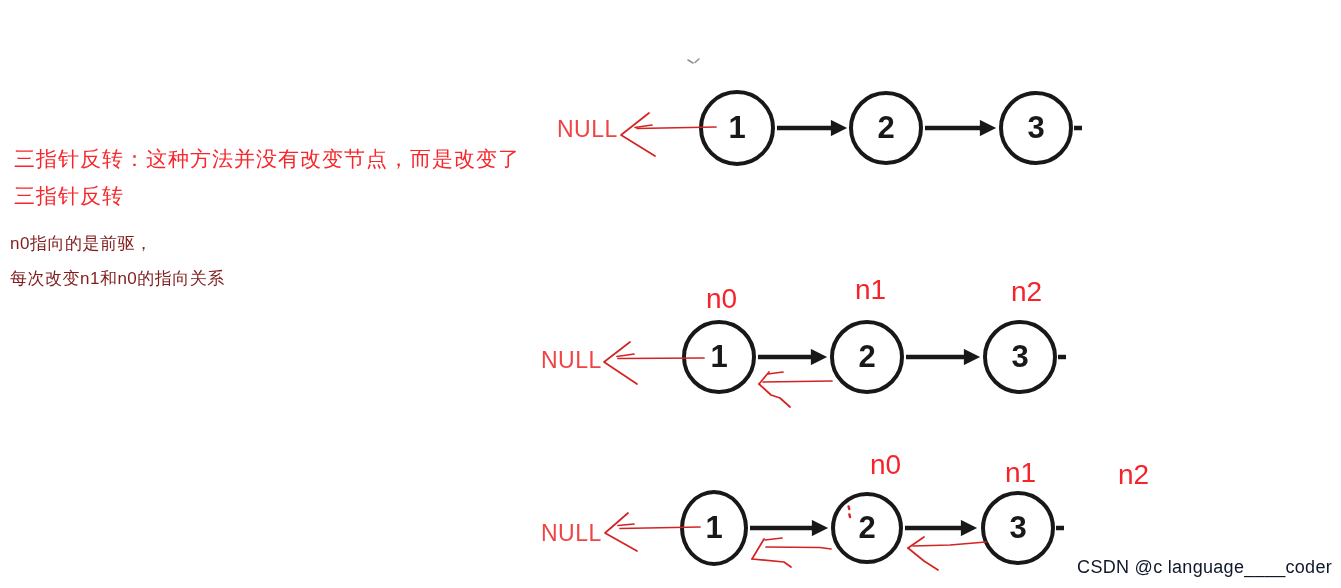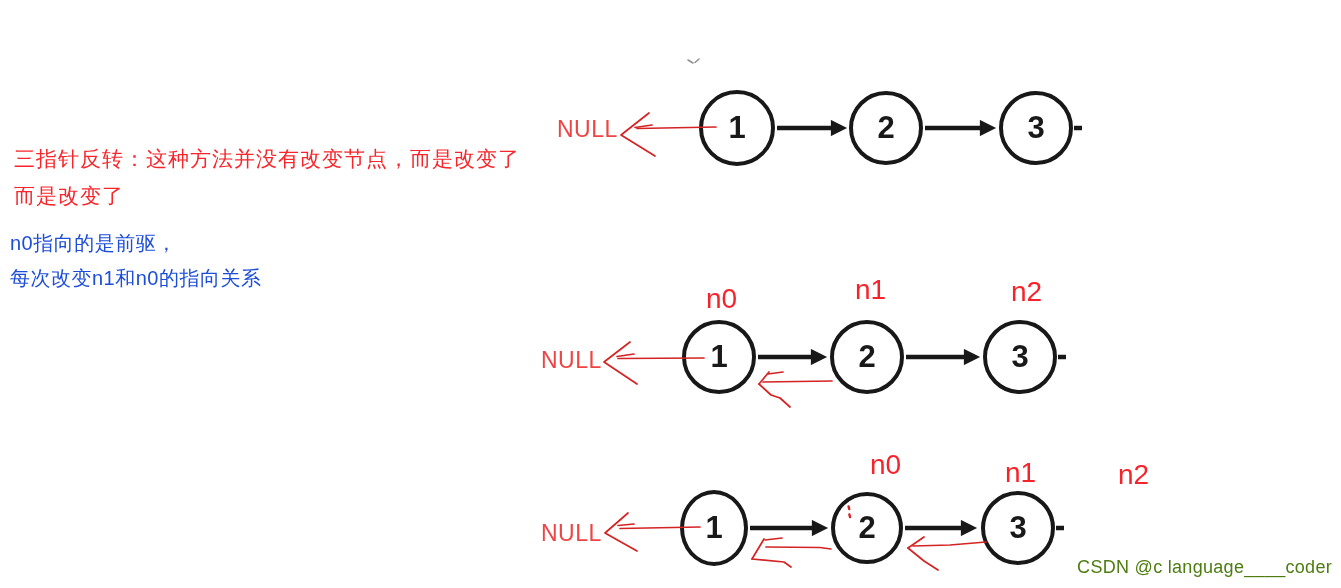--- a/index.html
+++ b/index.html
@@ -10,21 +10,21 @@
   }
   .abs{position:absolute;}
   
   .annotation-title{
     left:14px;top:140px;
     color:#f8262b;font-size:21px;line-height:37px;letter-spacing:1px;
     white-space:nowrap;
   }
   .annotation-body{
     left:10px;top:226px;
-    color:#1d4ed8;font-size:20px;line-height:35px;letter-spacing:0.5px;
+    color:#7f1d1d;font-size:17px;line-height:35px;letter-spacing:0.5px;
     white-space:nowrap;
   }
   
   .node{
     position:absolute;box-sizing:border-box;
     border:4px solid #181818;border-radius:50%;
     background:#ffffff;
     display:flex;align-items:center;justify-content:center;
     font-size:31px;font-weight:bold;color:#191919;
   }
@@ -32,34 +32,34 @@
   .null-label{
     position:absolute;color:#ef4444;font-size:23px;letter-spacing:0.5px;
     white-space:nowrap;
   }
   .ptr-label{
     position:absolute;color:#f5232a;font-size:28px;white-space:nowrap;
   }
   
   .watermark{
     right:9px;top:557px;
-    color:#4d7c0f;font-size:18px;letter-spacing:0.3px;white-space:nowrap;
+    color:#0f172a;font-size:18px;letter-spacing:0.3px;white-space:nowrap;
   }
   
   #stroke-layer{position:absolute;left:0;top:0;pointer-events:none;}
   .black-stroke{stroke:#181818;stroke-width:4.5;fill:none;}
   .red-stroke{stroke:#d42323;stroke-width:1.7;fill:none;stroke-linecap:round;stroke-linejoin:round;}
   .gray-stroke{stroke:#8f8f8f;stroke-width:1.5;fill:none;stroke-linecap:round;}
 </style>
 </head>
 <body>
 
 <div class="abs annotation-title">
   <div>三指针反转：这种方法并没有改变节点，而是改变了</div>
-  <div>而是改变了</div>
+  <div>三指针反转</div>
 </div>
 <div class="abs annotation-body">
   <div>n0指向的是前驱，</div>
   <div>每次改变n1和n0的指向关系</div>
 </div>
 
 <div>
   <div class="null-label" style="left:557px;top:116px;">NULL</div>
   <div class="node" style="left:699px;top:90px;width:76px;height:76px;">1</div>
   <div class="node" style="left:849px;top:91px;width:74px;height:74px;">2</div>

